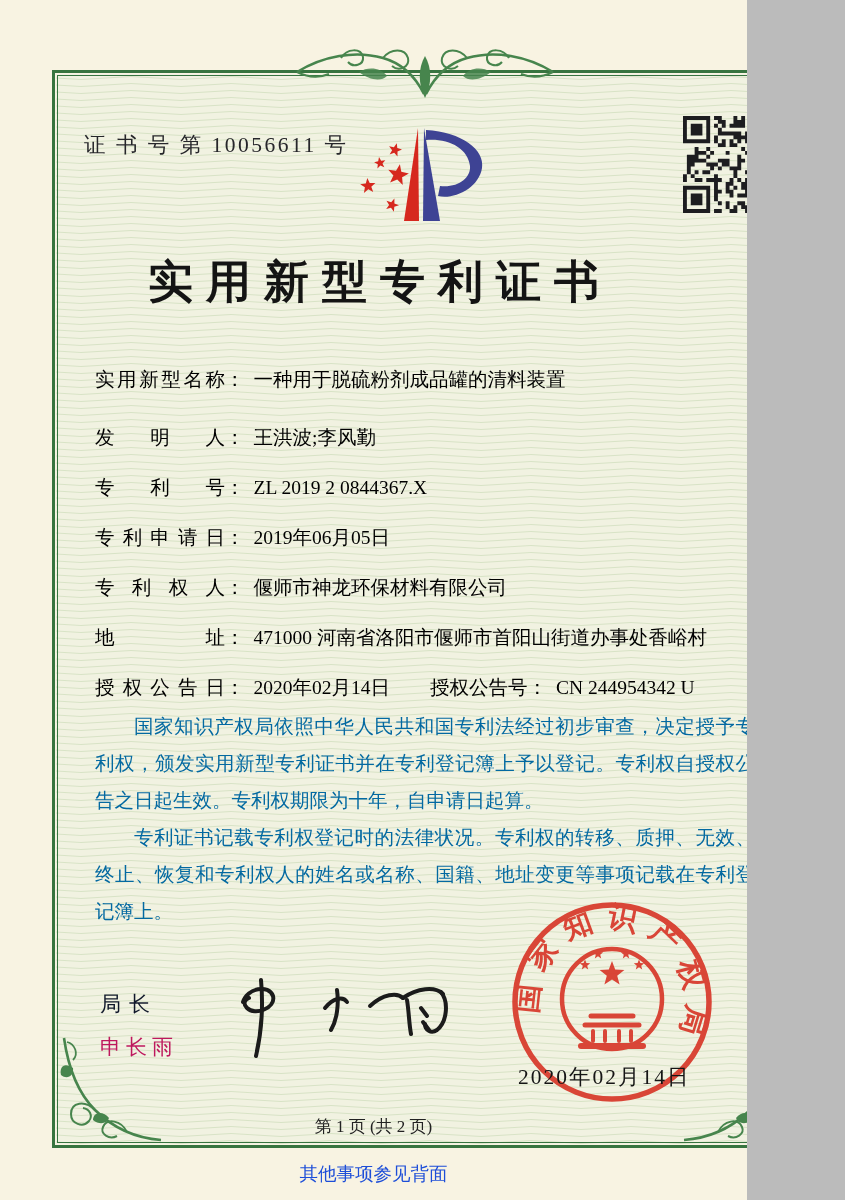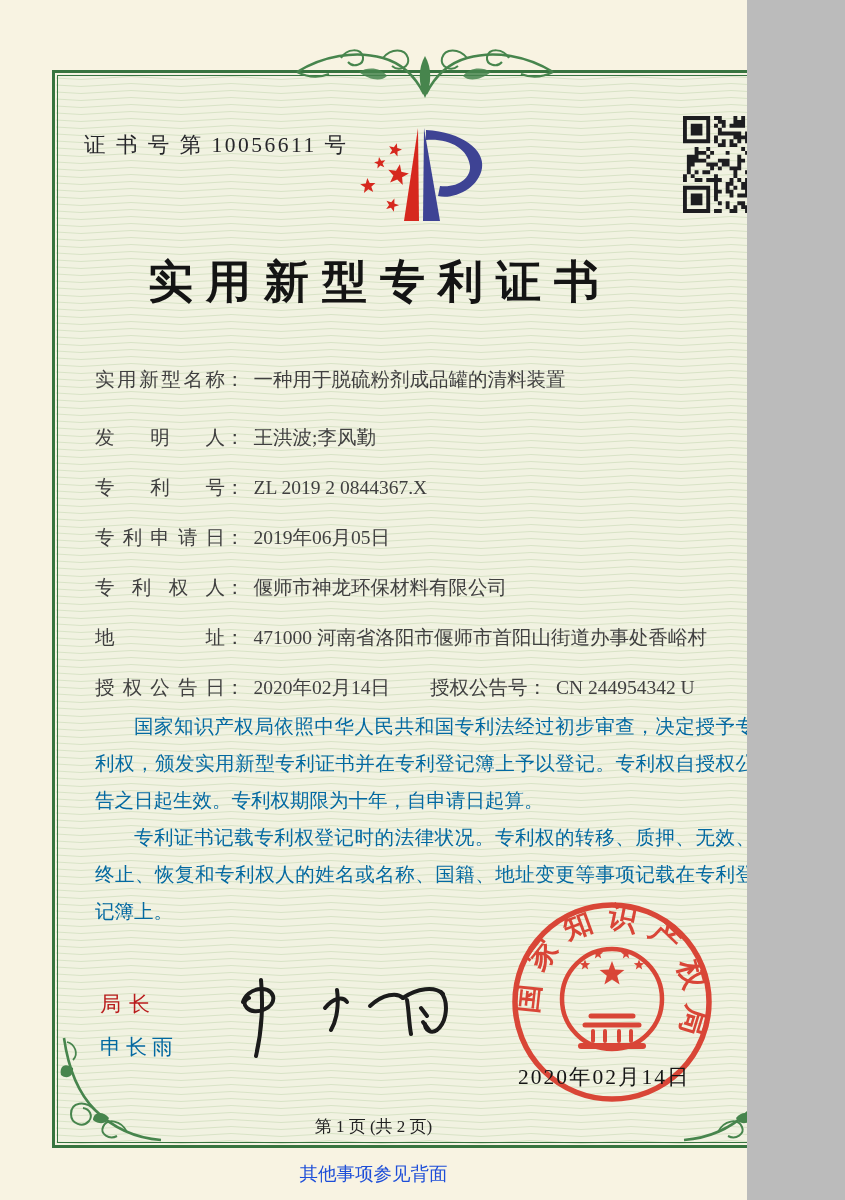--- a/index.html
+++ b/index.html
@@ -27,32 +27,32 @@
   .cert-no{
     left:84px;top:130px;font-size:21.5px;letter-spacing:2.5px;color:#26262a;
   }
   #logo{position:absolute;left:352px;top:120px;}
   #qr{position:absolute;left:683px;top:116px;}
   .title{
     left:0;top:252px;width:100%;text-align:center;
     font-size:45px;font-weight:bold;letter-spacing:13px;text-indent:13px;color:#141414;
     white-space:nowrap;
   }
-  .frow{position:absolute;left:95px;white-space:nowrap;font-size:19.5px;color:#404040;}
+  .frow{position:absolute;left:95px;white-space:nowrap;font-size:19.5px;color:#000000;}
   .r0{top:366px}.r1{top:424px}.r2{top:474px}.r3{top:524px}.r4{top:574px}.r5{top:624px}.r6{top:674px}
   .flabel{display:inline-block;width:130px;text-align:justify;text-align-last:justify;}
   .fcolon{margin-right:9px;}
   .grant2{position:absolute;left:335px;top:0;}
   .body-text{
     left:95px;top:708px;width:660px;font-size:19.5px;line-height:37px;
     text-align:justify;color:#0369a1;
   }
   .body-text p{margin:0;text-indent:2em;}
-  .director-title{left:100px;top:990px;font-size:21px;letter-spacing:8px;color:#b91c1c;}
-  .director-name{left:100px;top:1033px;font-size:21px;letter-spacing:5px;color:#0369a1;text-align:right;}
+  .director-title{left:100px;top:990px;font-size:21px;letter-spacing:8px;color:#0f172a;}
+  .director-name{left:100px;top:1033px;font-size:21px;letter-spacing:5px;color:#be185d;text-align:right;}
   #signature{position:absolute;left:225px;top:968px;}
   #seal{position:absolute;left:507px;top:897px;opacity:.93;}
   .seal-date{left:518px;top:1062px;font-size:21.5px;letter-spacing:2px;color:#151515;}
   .page-info{left:0;top:1115px;width:100%;text-align:center;font-size:17px;color:#222;}
   .back-note{left:0;top:1161px;width:100%;text-align:center;font-size:18.5px;color:#1d4ed8;}
   .orn{position:absolute;}
   #top-orn{left:295px;top:46px;}
   #fl-br{left:678px;top:1034px;}
   #fl-bl{left:57px;top:1034px;transform:scaleX(-1);}
 </style>

